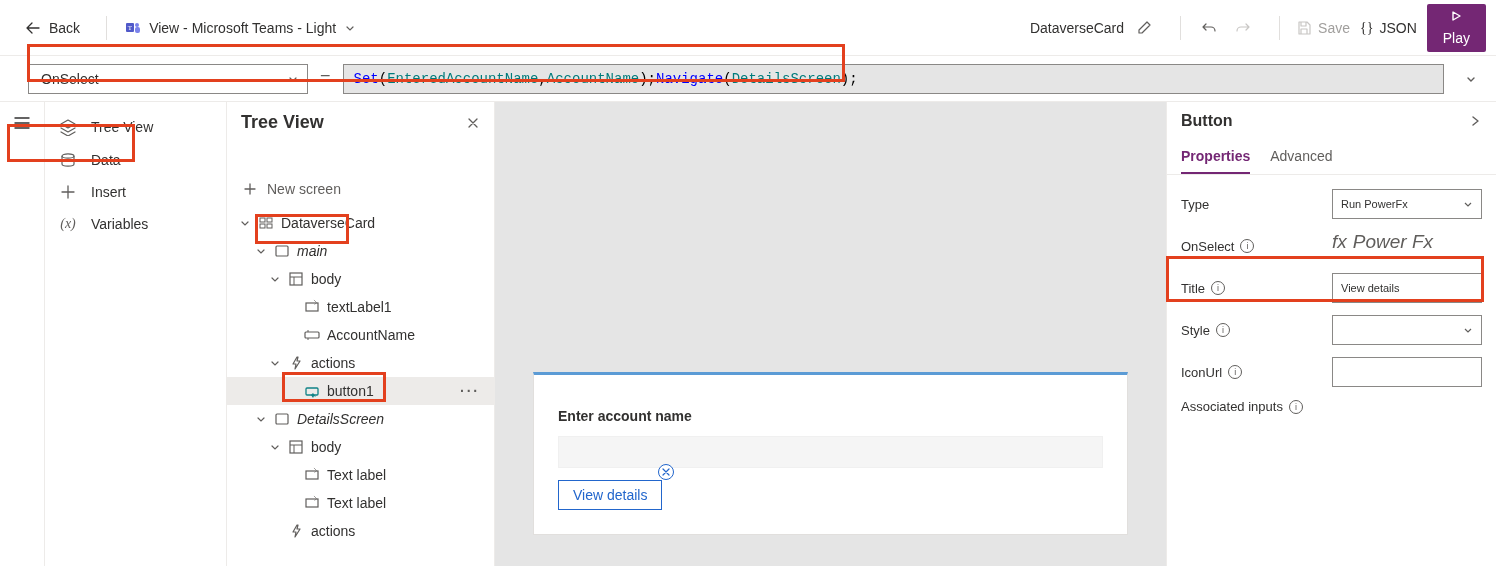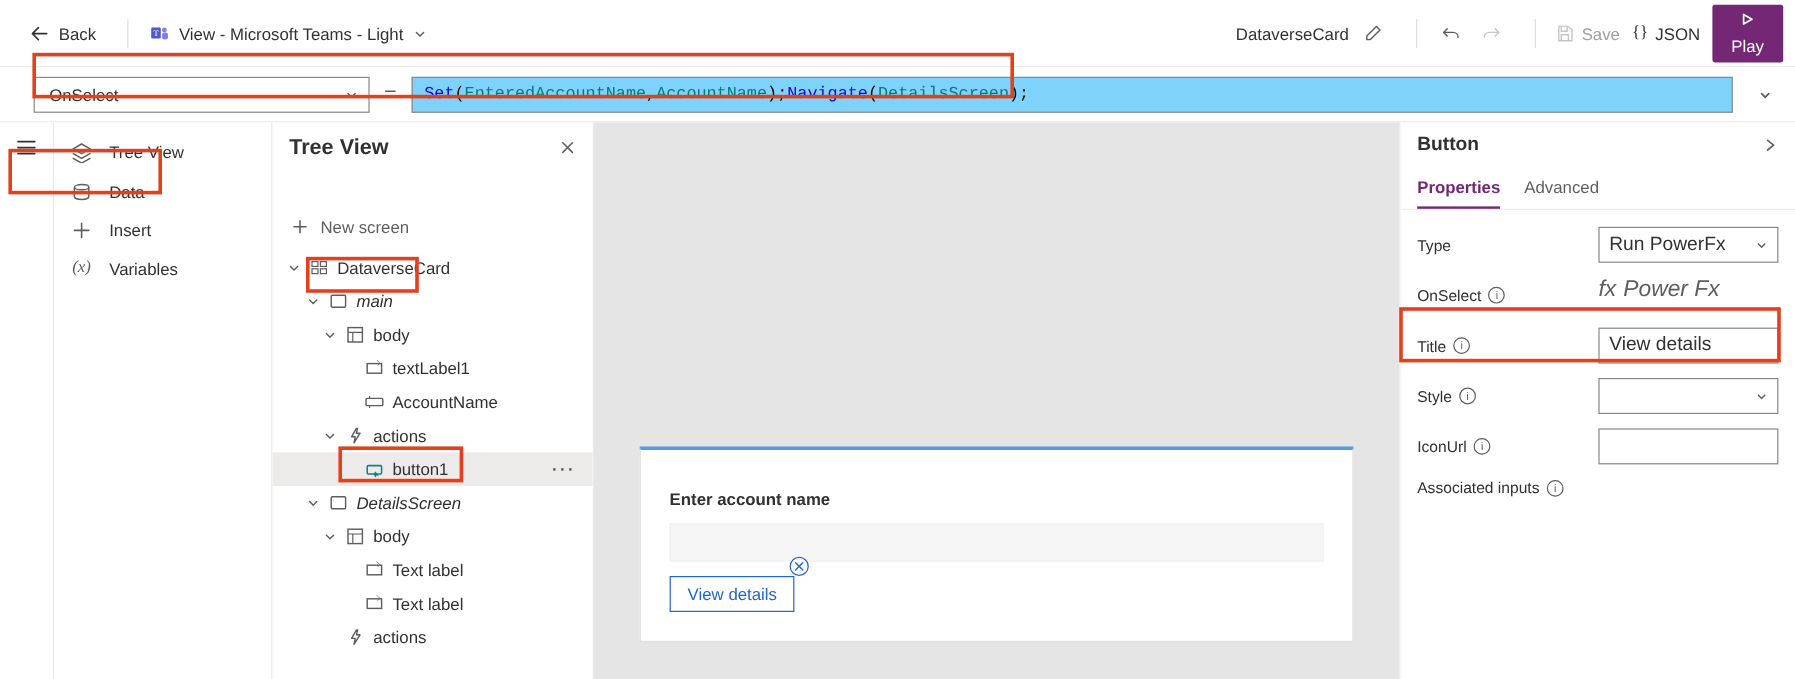--- a/index.html
+++ b/index.html
@@ -69,21 +69,21 @@
   .eq-sign { color: #605e5c; font-size: 18px; }
   .formula-input {
     flex: 1;
     height: 30px;
     border: 1px solid #8a8886;
     display: flex;
     align-items: center;
     padding: 0 10px;
     font-family: Consolas, "Courier New", monospace;
     font-size: 14px;
-    background: #7dd3fc;
+    background: #e5e5e5;
   }
   .fx-tok-fn { color: #0000ff; }
   .fx-tok-id { color: #007c7c; }
   .fx-tok-punc { color: #000; }
   .expand-caret { color: #605e5c; padding: 0 8px; cursor: pointer; }
 
   
   .main-area {
     display: flex;
     height: calc(566px - 40px - 46px);
@@ -241,21 +241,21 @@
     font-size: 9px; color: #605e5c;
   }
   .prop-control {
     width: 150px;
     height: 30px;
     border: 1px solid #8a8886;
     display: flex;
     align-items: center;
     justify-content: space-between;
     padding: 0 8px;
-    font-size: 16px;
+    font-size: 11px;
     background: #fff;
   }
   .prop-fx {
     width: 150px;
     height: 30px;
     display: flex;
     align-items: flex-start;
     gap: 6px;
     font-style: italic;
     color: #605e5c;

